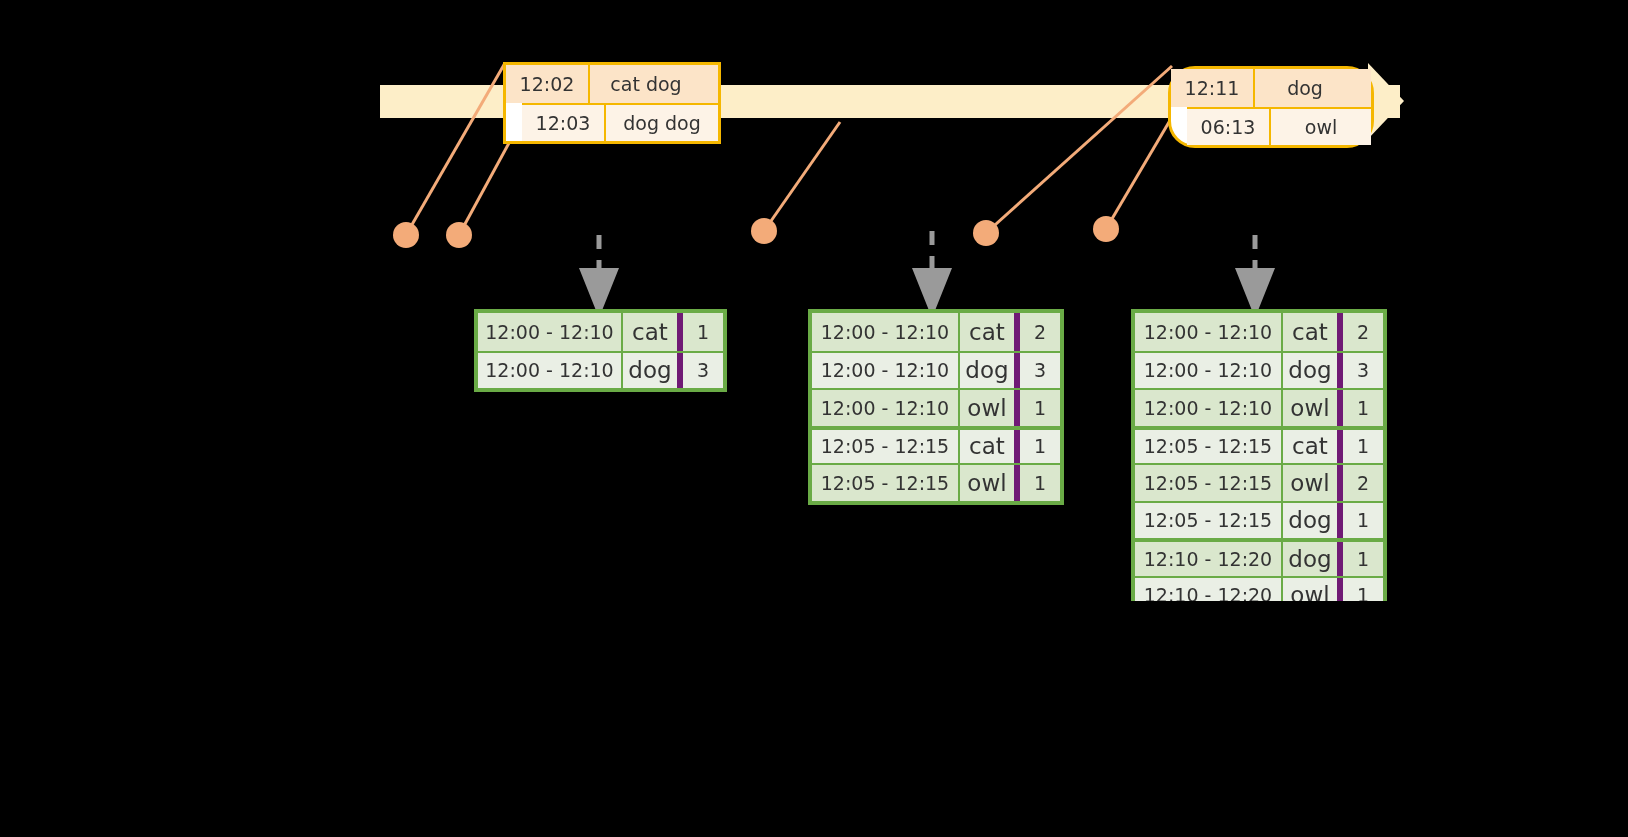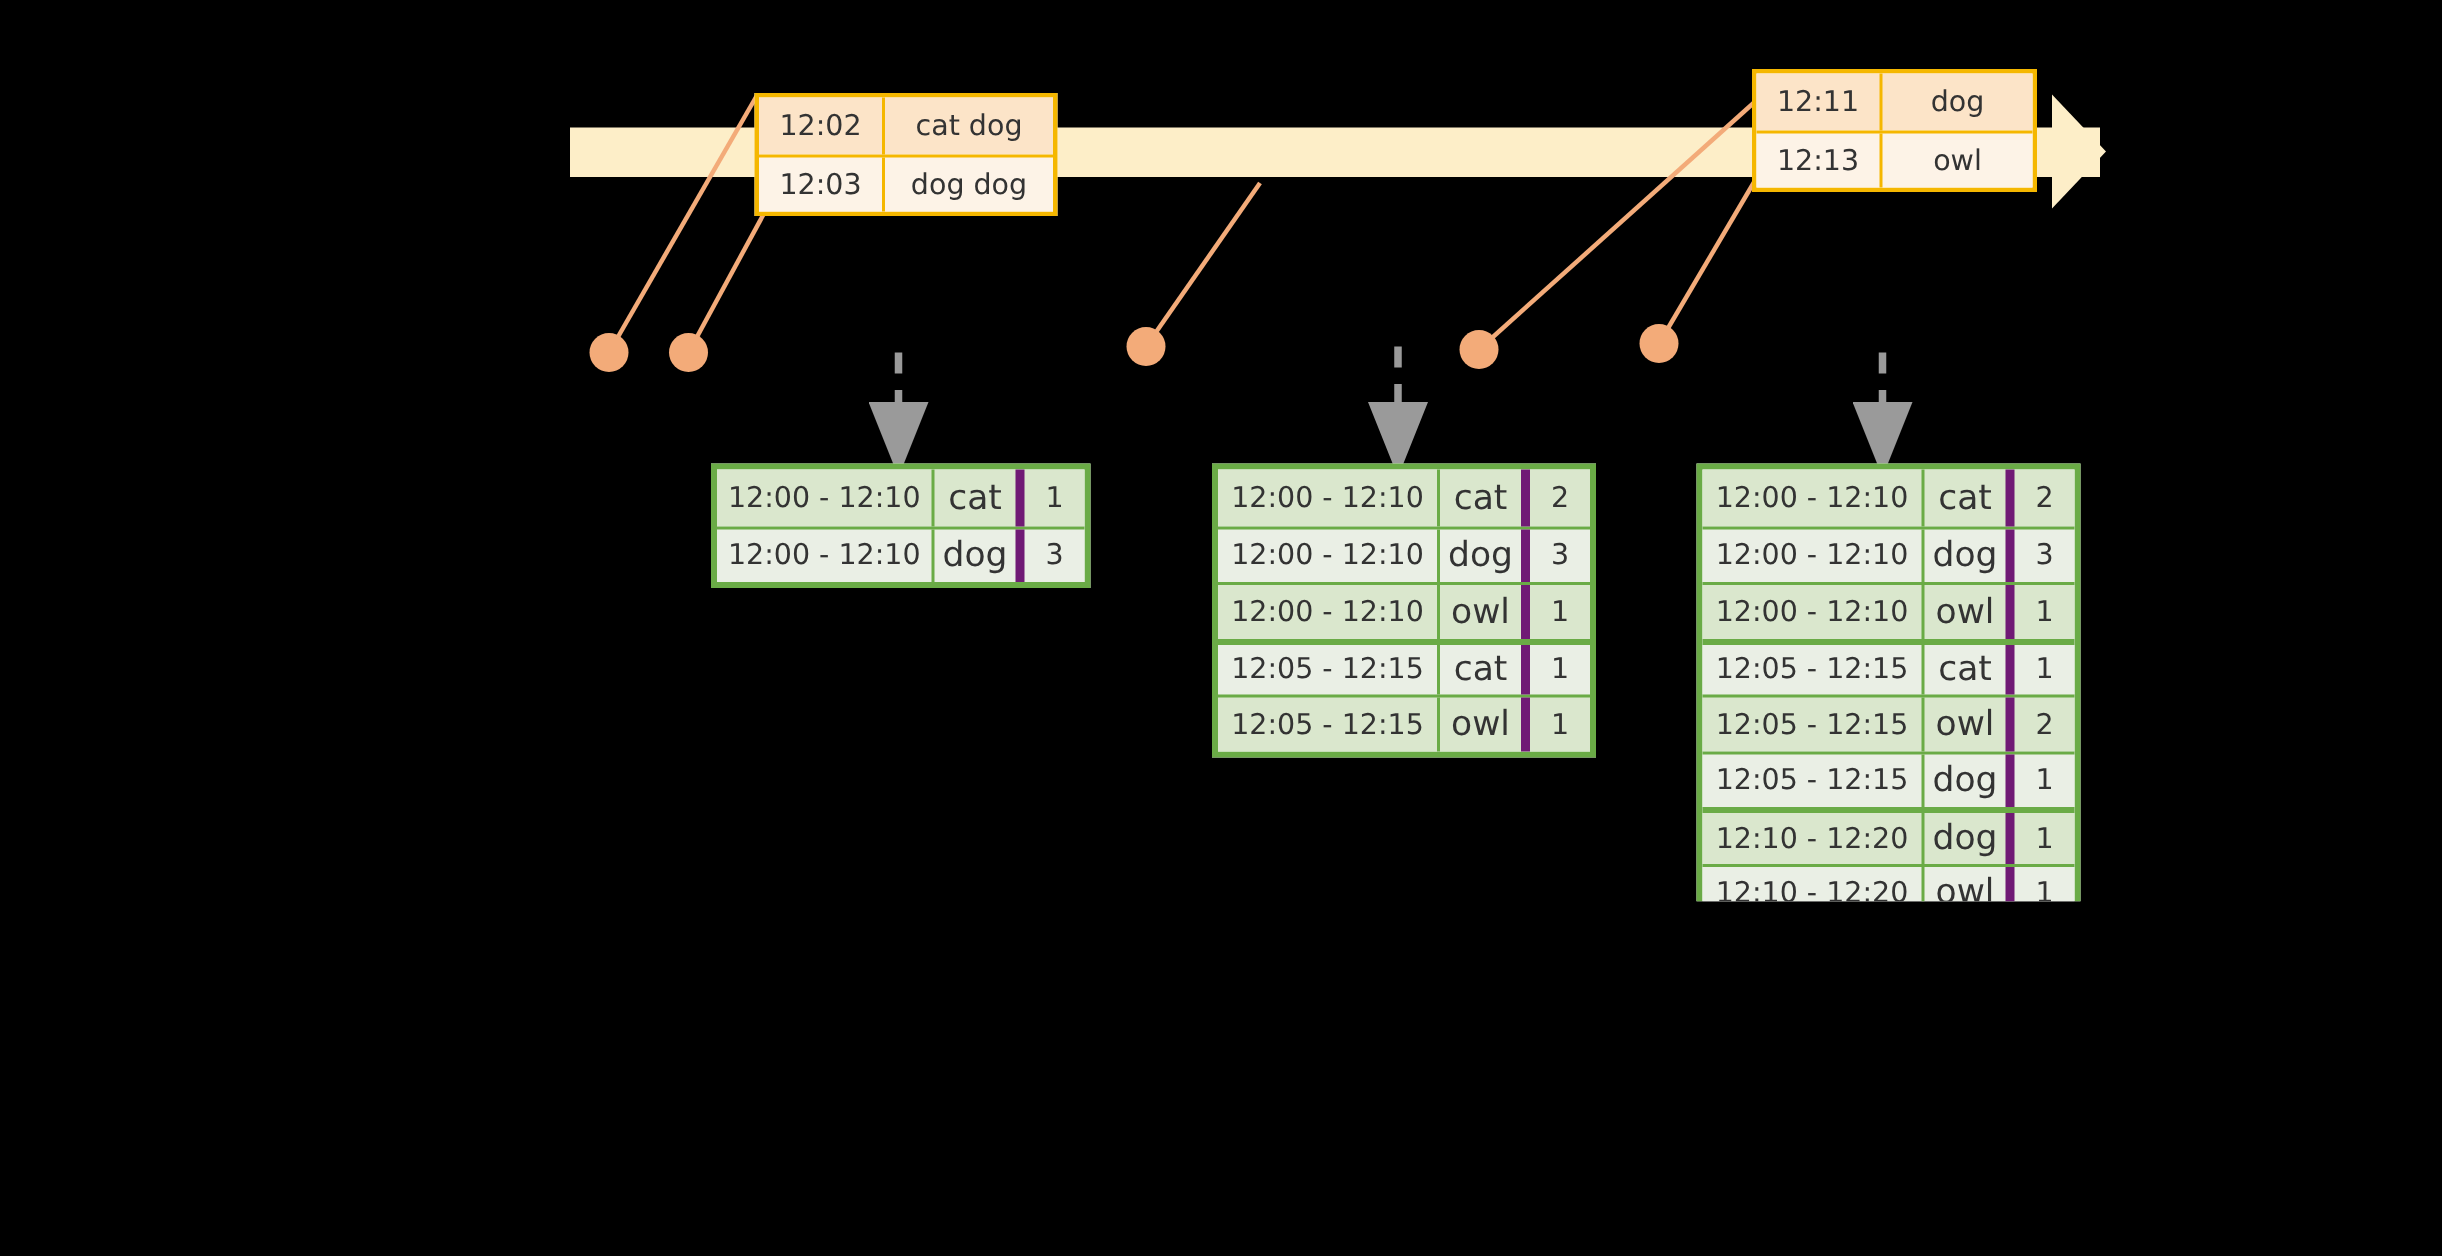--- a/index.html
+++ b/index.html
@@ -46,20 +46,21 @@
     box-sizing: border-box;
     background: #ffffff;
   }
   .event-row {
     display: flex;
     height: 38px;
     box-sizing: border-box;
   }
   .event-row + .event-row {
     border-top: 2px solid #f5b700;
+    margin-left: 16px;
   }
   .event-row.shade-a { background: #fce4c8; }
   .event-row.shade-b { background: #fdf3e7; }
   .event-time {
     width: 84px;
     border-right: 2px solid #f5b700;
     box-sizing: border-box;
     display: flex;
     align-items: center;
     justify-content: center;
@@ -72,21 +73,21 @@
     display: flex;
     align-items: center;
     justify-content: center;
     font-size: 19px;
     color: #333333;
   }
   #event-box-1 { left: 503px; top: 62px; }
   #event-box-1 .event-payload { width: 112px; }
   #event-box-2 { left: 836px; top: 81px; }
   #event-box-2 .event-payload { width: 110px; }
-  #event-box-3 { left: 1168px; top: 46px; }
+  #event-box-3 { left: 1168px; top: 66px; border-radius: 27px; }
   #event-box-3 .event-payload { width: 100px; }
 
   
   #connectors {
     position: absolute;
     left: 0;
     top: 0;
     width: 1628px;
     height: 837px;
     pointer-events: none;
@@ -205,21 +206,21 @@
     </div>
   </div>
 
 
   <div class="event-box" id="event-box-3">
     <div class="event-row shade-a">
       <div class="event-time">12:11</div>
       <div class="event-payload">dog</div>
     </div>
     <div class="event-row shade-b">
-      <div class="event-time">12:13</div>
+      <div class="event-time">06:13</div>
       <div class="event-payload">owl</div>
     </div>
   </div>
 
   <div class="result-table" id="result-table-1">
       <div class="result-row shade-a">
         <div class="cell-window">12:00 - 12:10</div>
         <div class="cell-key">cat</div>
         <div class="cell-count">1</div>
       </div>

